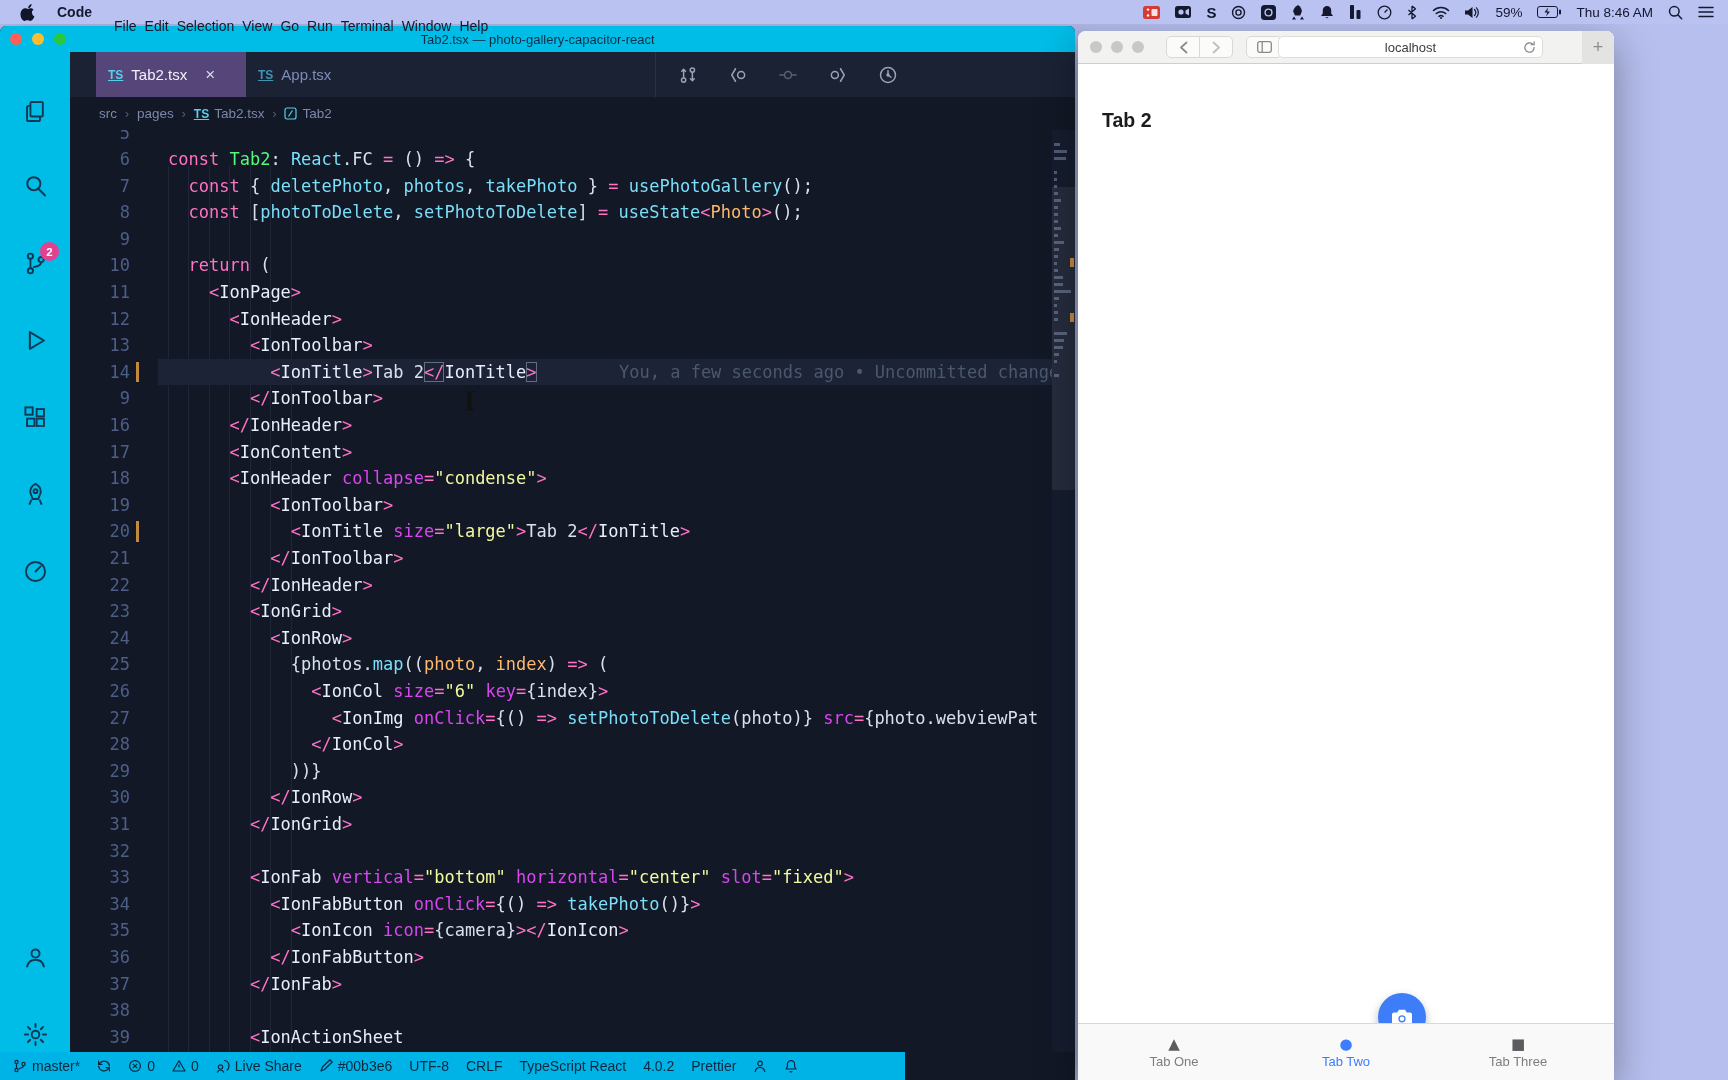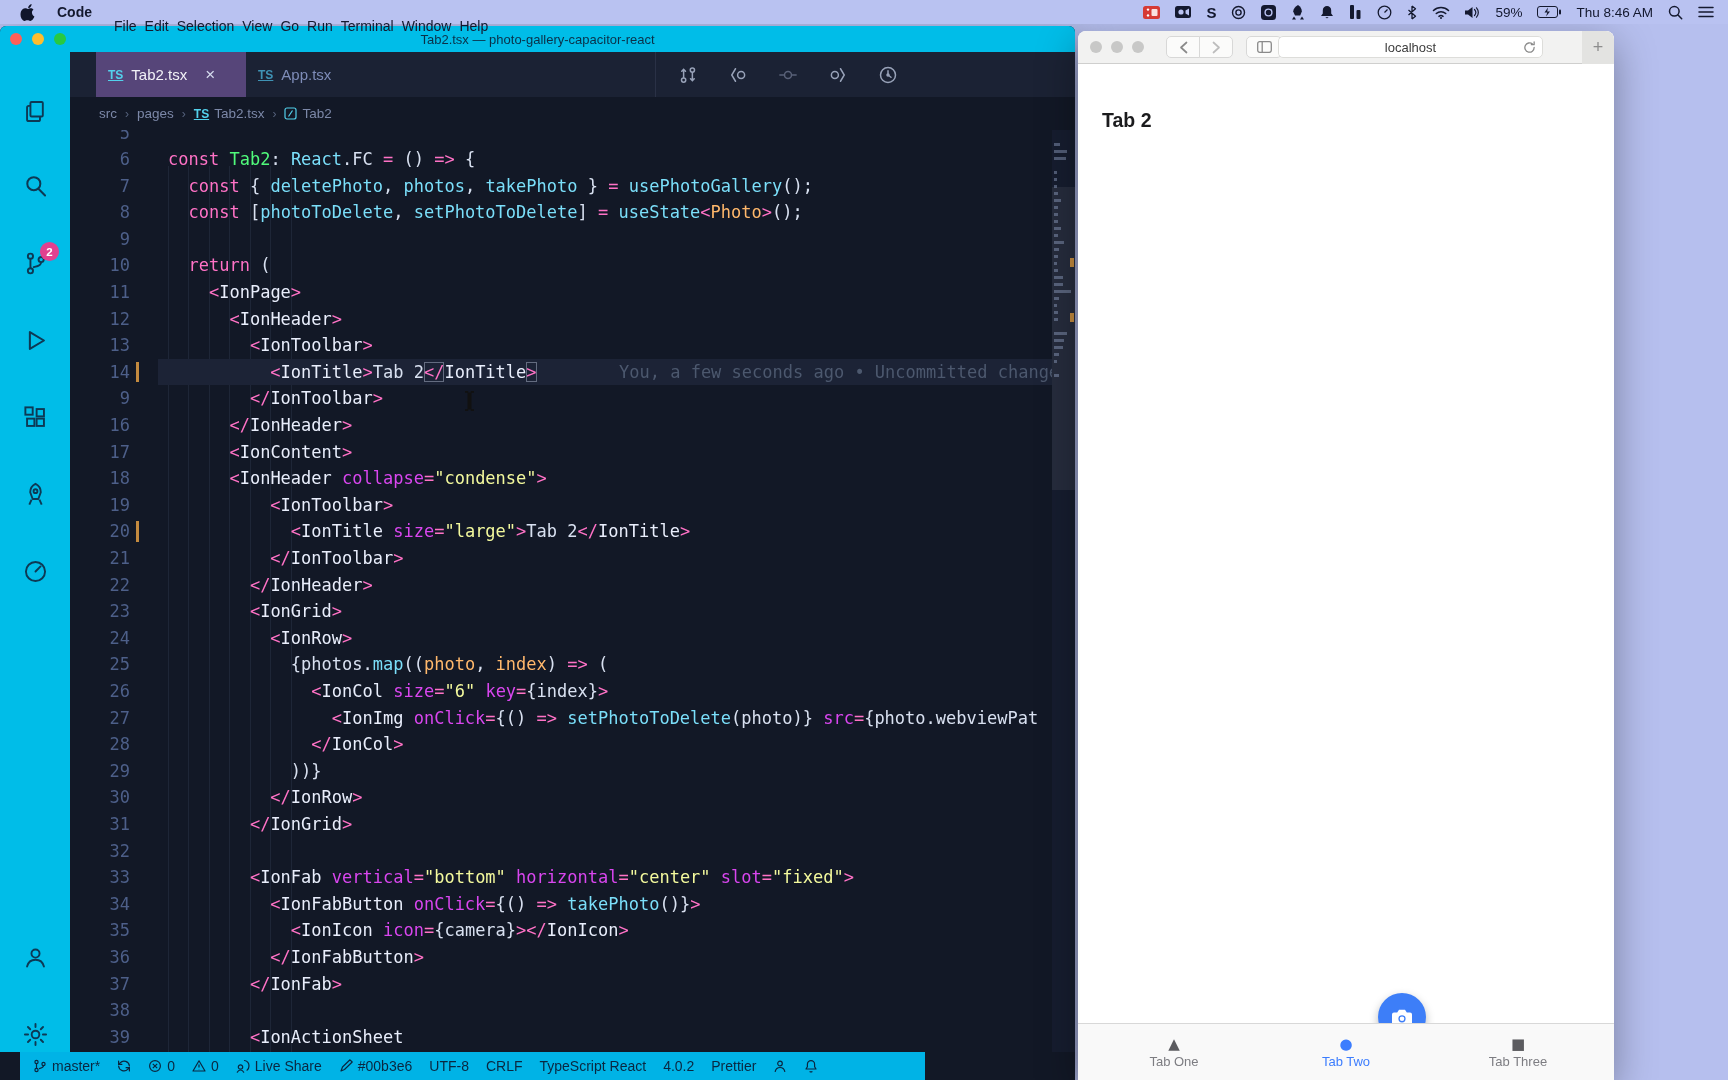--- a/index.html
+++ b/index.html
@@ -65,21 +65,21 @@
   .bm { outline:1px solid rgba(160,170,190,.55); outline-offset:-1px; }
   .blame { position:absolute; left:549px; top:0; font:17px "DejaVu Sans Mono", monospace;
     line-height:26.6px; color:#4c586e; white-space:pre; }
   .minimap { position:absolute; right:0; top:0; width:23px; bottom:0; background:#161d2f; }
   .mm-slider { position:absolute; left:0; right:0; top:57px; height:303px; background:rgba(255,255,255,.07); }
   .mm-bar { position:absolute; left:2px; height:3px; background:rgba(139,155,190,.5); }
   .ruler-mark { position:absolute; right:1px; width:4px; height:9px; background:#c38a3f; }
 
   
   .vs-statusbar { position:absolute; left:0; bottom:0; width:905px; height:28px; background:#00b3e6;
-    display:flex; align-items:center; gap:17px; padding-left:13px; color:#0a2740; font-size:14px;margin-left:20px; }
+    display:flex; align-items:center; gap:17px; padding-left:13px; color:#0a2740; font-size:14px; }
   .sb-item { display:flex; align-items:center; gap:5px; white-space:nowrap; }
   .sb-item svg { width:14px; height:14px; }
 
   
   .safari { position:absolute; left:1078px; top:31px; width:536px; height:1049px;
     border-radius:8px 8px 0 0; box-shadow:0 12px 40px rgba(0,0,0,.35); background:#fff; overflow:hidden; }
   .sf-toolbar { position:absolute; left:0; top:0; right:0; height:33px; background:#f2f2f1; border-bottom:1px solid #cfcfce; }
   .sf-lights { position:absolute; left:12px; top:10px; display:flex; gap:9px; }
   .sf-light { width:12px; height:12px; border-radius:50%; background:#c8c8c7; }
   .sf-btn { position:absolute; top:5px; height:22px; background:#fbfbfa; border:1px solid #d8d8d7;

